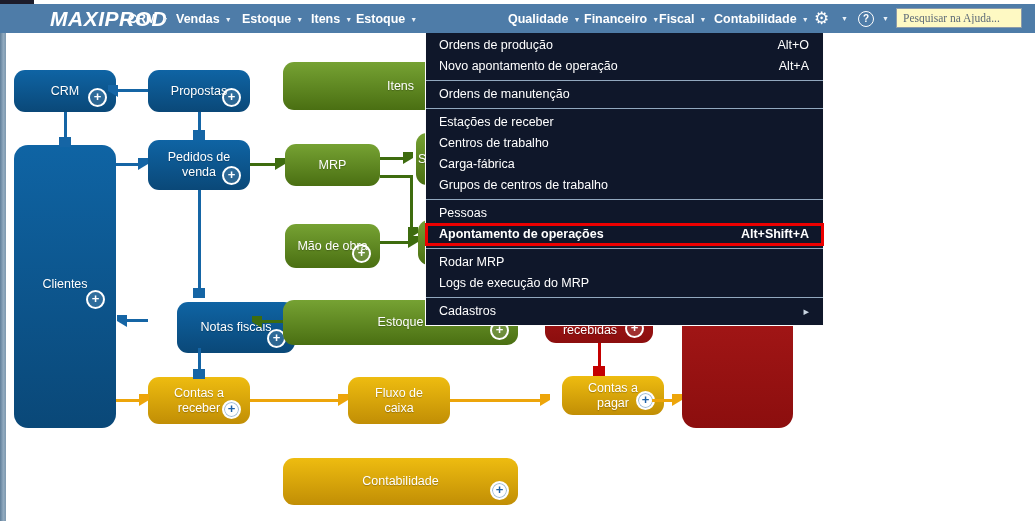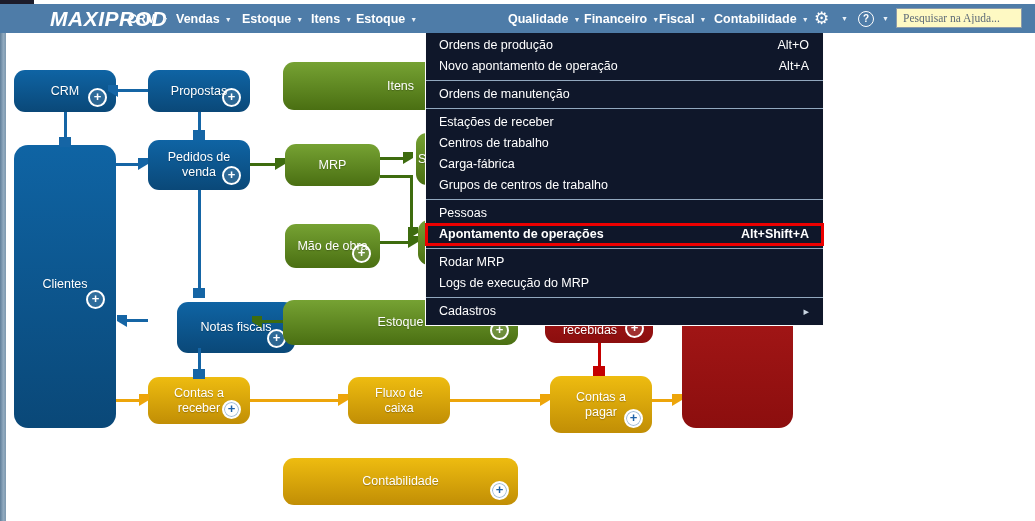--- a/index.html
+++ b/index.html
@@ -79,21 +79,21 @@
   .b-clientes{left:14px;top:145px;width:102px;height:283px;border-radius:14px;}
   .b-clientes .lbl{position:absolute;left:0;width:100%;top:calc(50% - 10px);}
   .b-clientes .plus{right:11px;bottom:auto;top:calc(50% + 3px);}
   .b-notas{left:148px;top:302px;width:118px;height:51px;padding:0 18px;margin-left:29px;}
   .b-estoque{left:283px;top:300px;width:235px;height:45px;}
   .b-sbox{left:416px;top:133px;width:124px;height:52px;justify-content:flex-start;padding-left:2px;}
   .b-lowbox{left:418px;top:220px;width:122px;height:45px;}
   .b-recebidas{left:545px;top:300px;width:108px;height:43px;align-items:flex-end;padding-bottom:5px;padding-right:18px;}
   .b-creceber{left:148px;top:377px;width:102px;height:47px;padding:0 16px;}
   .b-fluxo{left:348px;top:377px;width:102px;height:47px;padding:0 18px;}
-  .b-cpagar{left:550px;top:376px;width:102px;height:57px;padding:0 16px;}
+  .b-cpagar{left:562px;top:376px;width:102px;height:39px;padding:0 16px;}
   .b-fornec{left:682px;top:300px;width:111px;height:128px;border-radius:14px;}
   .b-contab{left:283px;top:458px;width:235px;height:47px;}
   
   .ln{position:absolute;}
   .lb{background:#1565A5;}.lg{background:#3E6C0F;}.ly{background:#EDA50A;}.lr{background:#C40000;}
   .hd{position:absolute;width:0;height:0;border:6px solid transparent;}
   .hr{border-left:10px solid;border-right:0;}
   .hl{border-right:10px solid;border-left:0;}
   .hv{border-top:10px solid;border-bottom:0;}
   .cb{border-left-color:#1565A5;border-right-color:#1565A5;border-top-color:#1565A5;}

